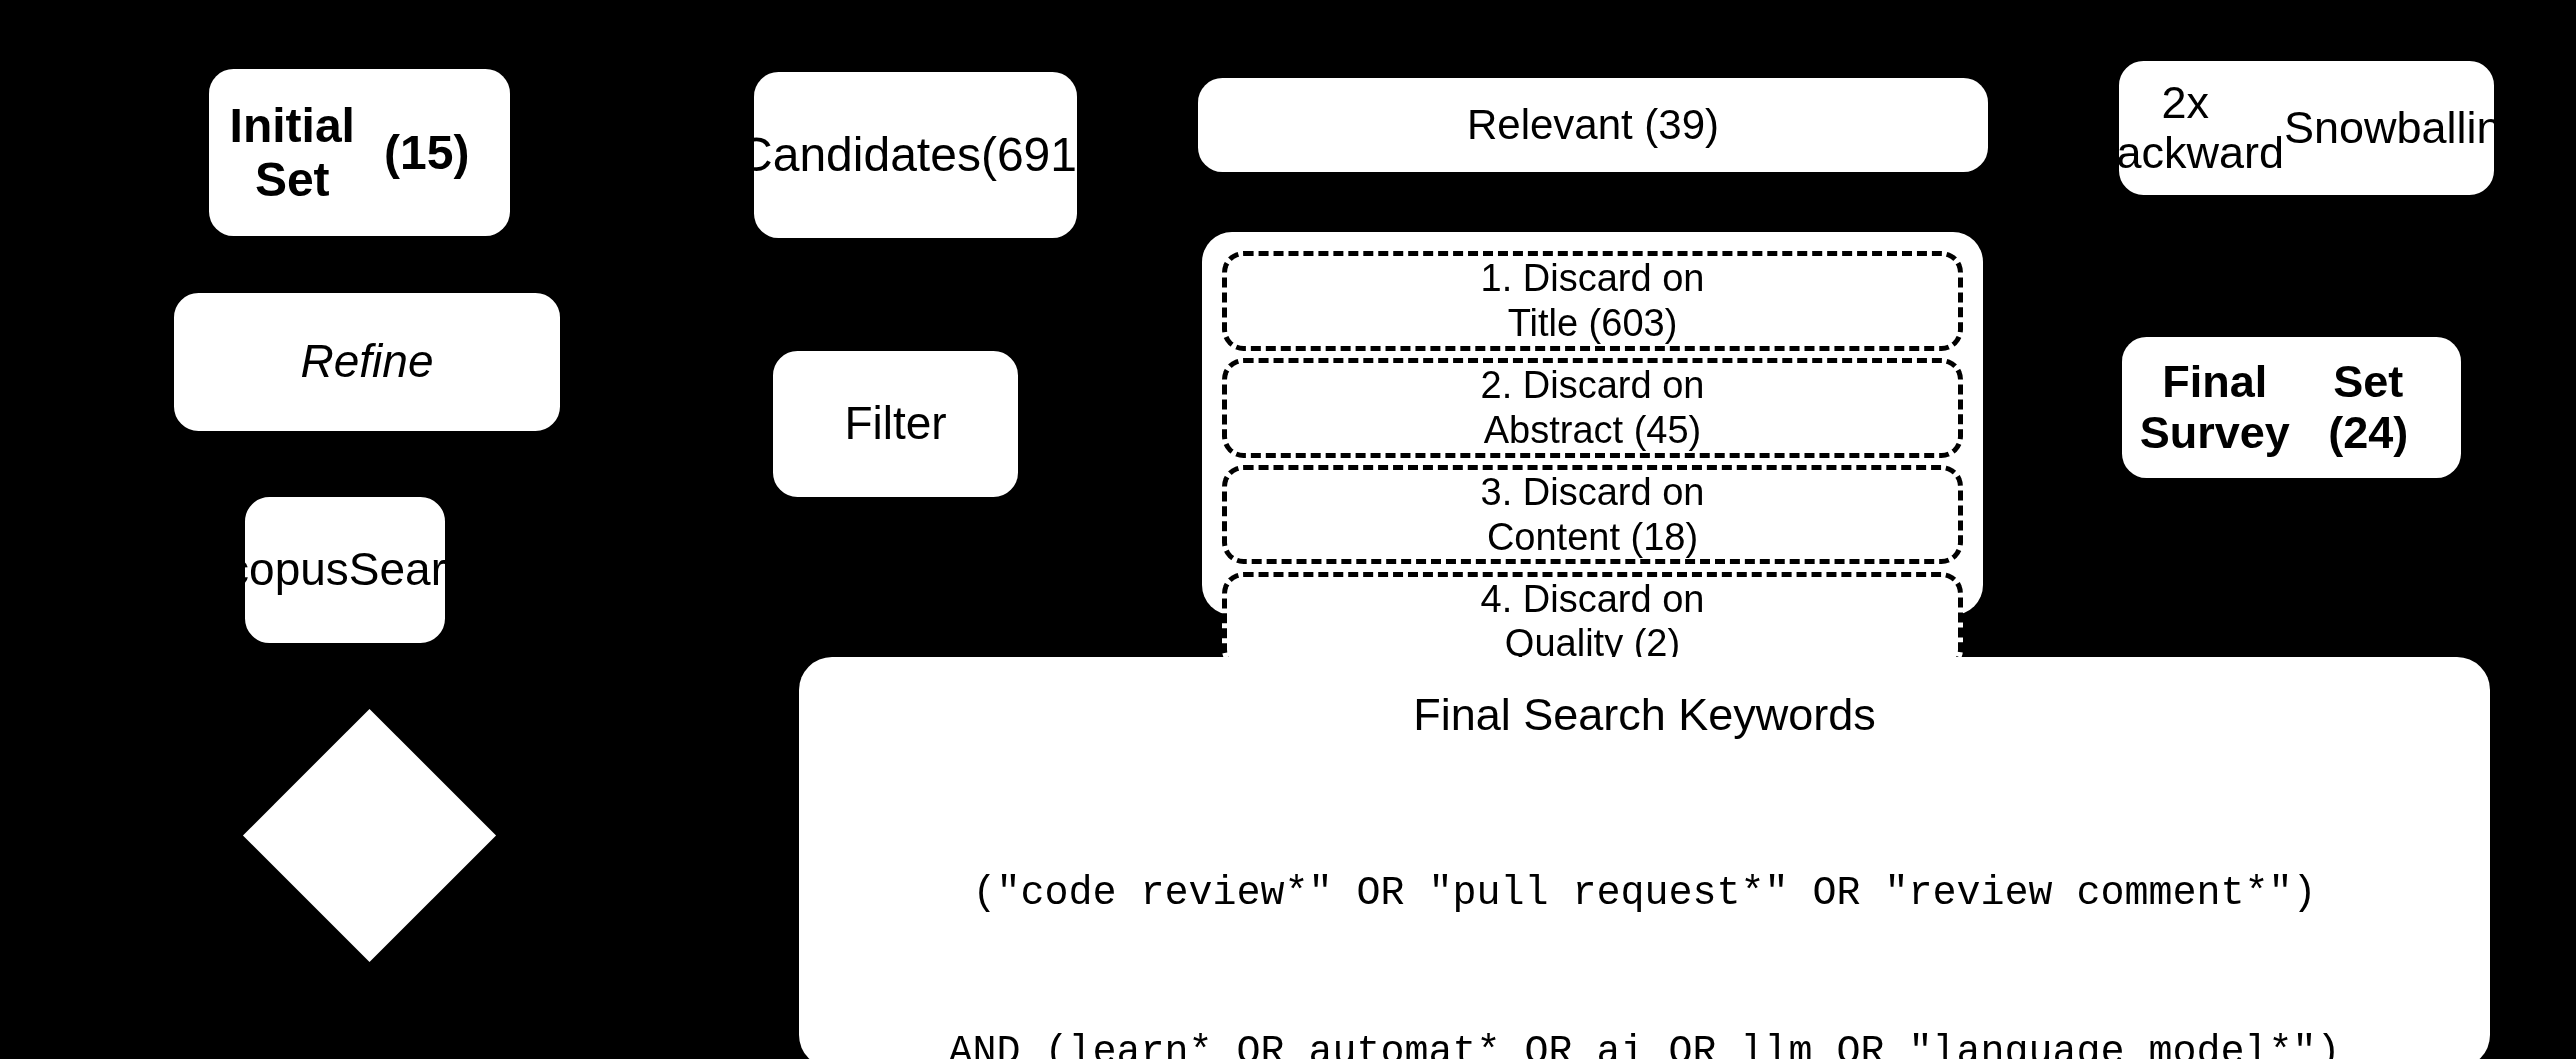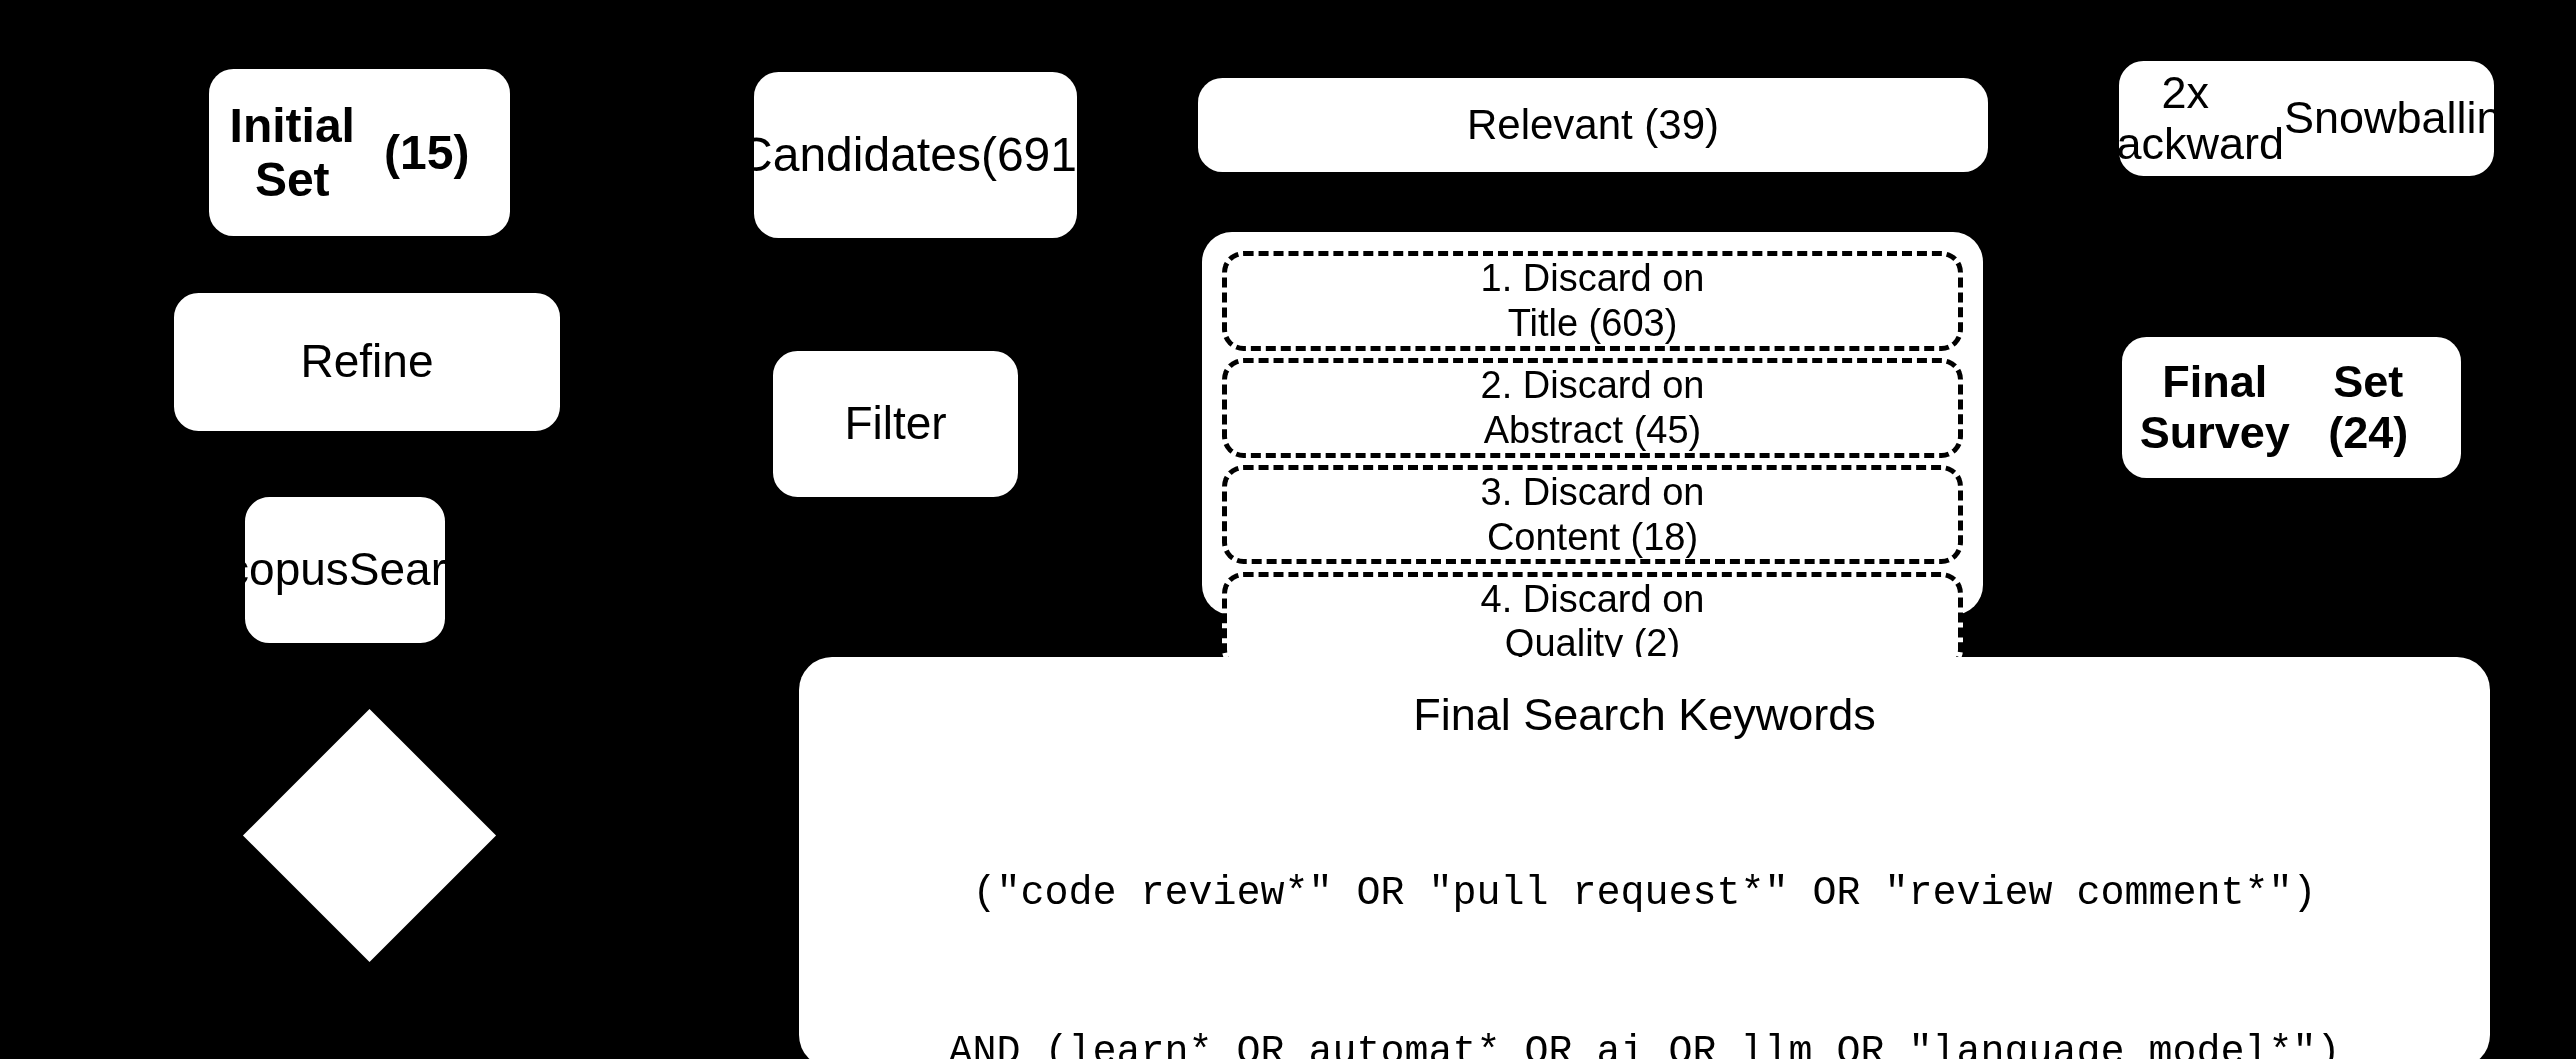--- a/index.html
+++ b/index.html
@@ -45,20 +45,21 @@
   .bold { font-weight: bold; }
 
   
   #initial-set {
     left: 209px;  top: 69px;  width: 301px; height: 167px;
     font-size: 48px;
   }
   #refine-query {
     left: 174px; top: 293px; width: 386px; height: 138px;
     font-size: 46px;
+    font-style: italic;
   }
   #scopus-search {
     left: 245px; top: 497px; width: 200px; height: 146px;
     font-size: 46px;
   }
   #decision-diamond {
     position: absolute;
     left: 280px; top: 746px;
     width: 179px; height: 179px;
     background: #ffffff;
@@ -103,21 +104,21 @@
     flex-direction: column;
     align-items: center;
     justify-content: center;
     text-align: center;
     font-size: 38px;
     line-height: 1.18;
     color: #000000;
   }
 
   #backward-snowballing {
-    left: 2119px; top: 61px; width: 375px; height: 115px;
+    left: 2119px; top: 61px; width: 375px; height: 134px;
     font-size: 45px;
   }
   #final-survey-set {
     left: 2122px; top: 337px; width: 339px; height: 141px;
     font-size: 45px;
   }
 
   #keywords-panel {
     position: absolute;
     left: 799px; top: 657px;

